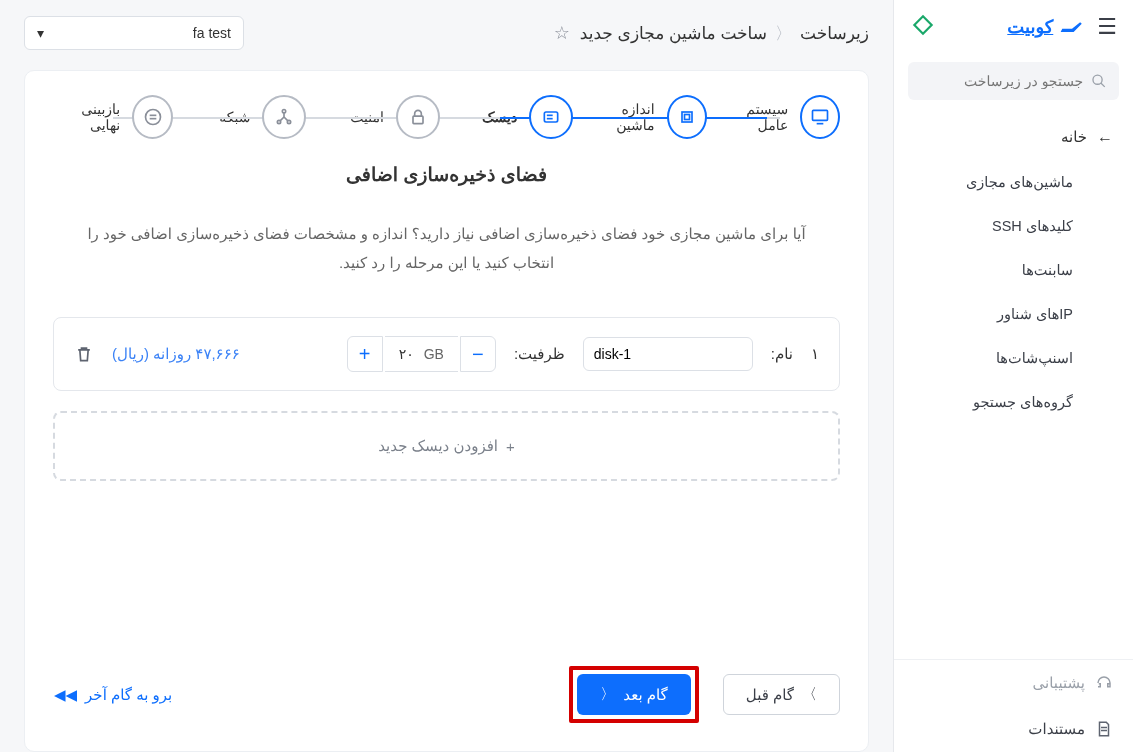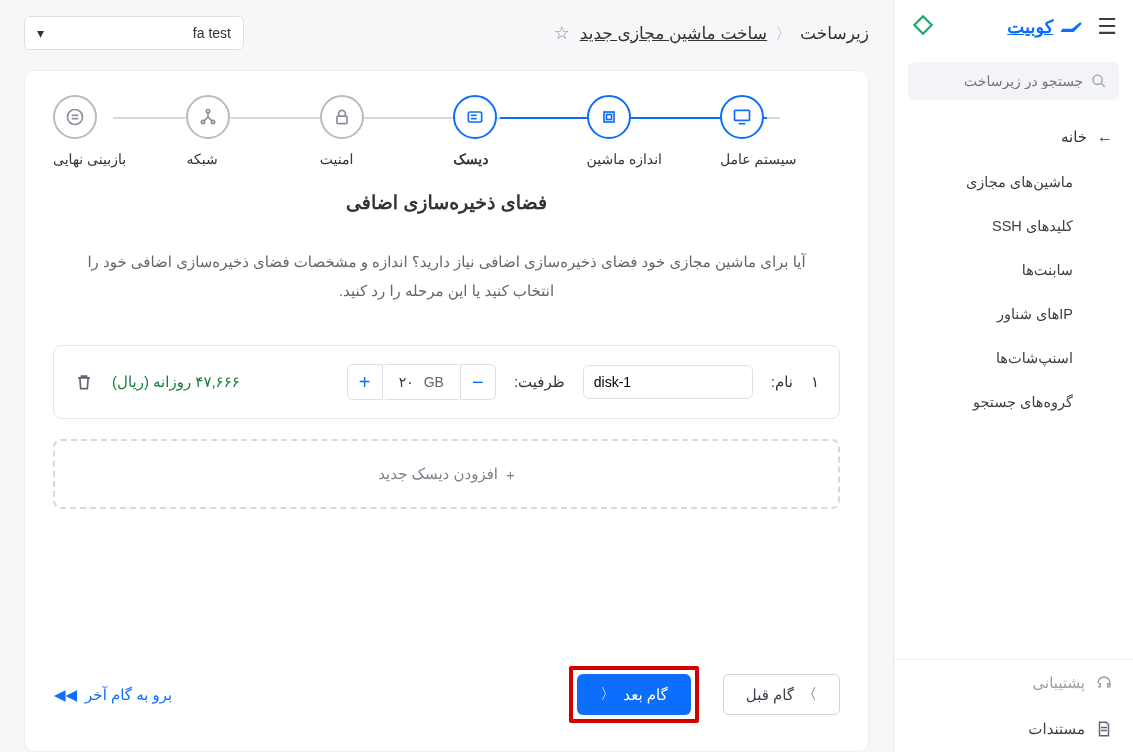--- a/index.html
+++ b/index.html
@@ -19,26 +19,26 @@
 .nav-item.home { font-weight: 500; }
 .nav-item .arrow { font-size: 16px; color: #333; }
 .nav-item.sub { padding-right: 60px; font-size: 14.5px; color: #3b3f48; }
 .side-footer { border-top: 1px solid #eef0f3; }
 .side-footer .nav-item { color: #9aa0a9; }
 .side-footer .nav-item.docs { color: #3b3f48; text-align: right; }
 .main { flex: 1; display: flex; flex-direction: column; }
 .topbar { display: flex; align-items: center; padding: 16px 24px 10px; gap: 10px; }
 .breadcrumb { font-size: 17px; color: #333; display: flex; align-items: center; gap: 8px; }
 .breadcrumb .sep { color: #b6bbc4; }
-.breadcrumb .page-title { color: #333; font-weight: 500; text-decoration: underline; }
+.breadcrumb .page-title { color: #333; font-weight: 500; }
 .star { font-size: 18px; color: #8a8f99; cursor: pointer; }
 .topbar .select { margin-right: auto; display: flex; align-items: center; justify-content: space-between; border: 1px solid #dce0e6; border-radius: 6px; padding: 8px 12px; width: 220px; background: #fff; cursor: pointer; font-size: 14px; }
 .card { margin: 10px 24px 0; background: #fff; border: 1px solid #eceff3; border-radius: 10px; padding: 24px 28px 24px; flex: 1; display: flex; flex-direction: column; }
 .stepper { display: flex; align-items: flex-start; justify-content: space-between; position: relative; margin-bottom: 18px; }
-.step { display: flex; flex-direction: column; align-items: flex-end; gap: 12px; width: 120px; position: relative; }
+.step { display: flex; flex-direction: row; align-items: center; gap: 12px; width: 120px; position: relative; }
 .step:first-child .step-line-right, .step:last-child .step-line-left { display:none; }
 .step-line-right { right: -50%; width: 100%; position:absolute; top:22px; height:2px; background:#d6dae0; z-index:0;}
 .step-line-left { left: -50%; width:100%; position:absolute; top:22px; height:2px; background:#d6dae0; z-index:0;}
 .step.active .step-line-right, .step.done .step-line-right { background:#0d6efd; }
 .step-circle { width: 44px; height: 44px; border-radius: 50%; border: 2px solid #b6bbc4; background: #fff; display: flex; align-items: center; justify-content: center; z-index: 1; position: relative; }
 .step.done .step-circle, .step.active .step-circle { border-color: #0d6efd; }
 .step.active .step-circle { color: #0d6efd; }
 .step.done .step-circle svg, .step.active .step-circle svg { stroke: #0d6efd; fill: #0d6efd; }
 .step-circle svg { width: 20px; height: 20px; stroke: #8a8f99; fill: none; stroke-width: 2; }
 .step-label { font-size: 14px; color: #333; }
@@ -49,21 +49,21 @@
 .disk-row .num { color: #333; }
 .disk-row .lbl { color: #333; }
 .disk-row input.name-field { border: 1px solid #dce0e6; border-radius: 6px; padding: 8px 10px; width: 170px; direction: ltr; text-align: left; font-family: inherit; font-size: 14px; }
 .cap-group { display:flex; align-items:center; gap:2px; }
 .cap-btn { width: 36px; height: 36px; border: 1px solid #dce0e6; background: #fff; color: #0d6efd; font-size: 20px; display: flex; align-items: center; justify-content: center; cursor: pointer; }
 .cap-btn.minus { border-radius: 0 6px 6px 0; }
 .cap-btn.plus { border-radius: 6px 0 0 6px; }
 .cap-val { height: 36px; border-top:1px solid #dce0e6; border-bottom:1px solid #dce0e6; padding: 0 14px; display:flex; align-items:center; gap:10px; font-size:14px; color:#666; }
 .cap-val .unit { color:#666; direction:ltr; }
 .cap-val .val { color:#333; }
-.price { margin-right: auto; color: #15803d; font-size: 15px; text-align: center; }
+.price { margin-right: auto; color: #3b82f6; font-size: 15px; text-align: center; }
 .trash { width:20px; height:20px; color:#5e6470; cursor:pointer; }
 .add-disk { margin-top: 20px; border: 2px dashed #d6dae0; border-radius: 8px; padding: 24px; text-align: center; color: #7b818b; font-size: 15px; cursor: pointer; display:flex; align-items:center; justify-content:center; gap:8px;}
 .footer-buttons { margin-top: auto; display: flex; align-items: center; gap: 24px; padding: 24px 0 4px; }
 .btn { display: flex; align-items: center; gap: 8px; padding: 10px 22px; border-radius: 6px; font-size: 15px; cursor: pointer; border: 1px solid transparent; font-family: inherit; }
 .btn-prev { border-color: #cfd4db; color: #3b3f48; background: #fff; }
 .btn-next { background: #0d6efd; color: #fff; }
 .highlight-box { border: 4px solid #d40000; padding: 4px; border-radius: 2px; }
 .btn-last { margin-right: auto; color: #0d6efd; background: transparent; padding: 10px 0; }
 .icon { display:inline-flex; }
 </style>

